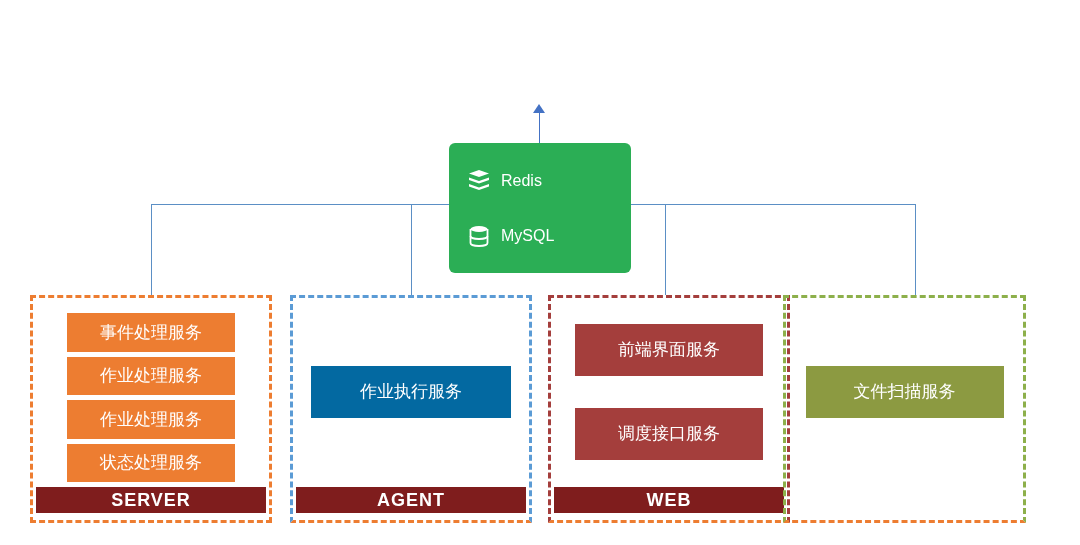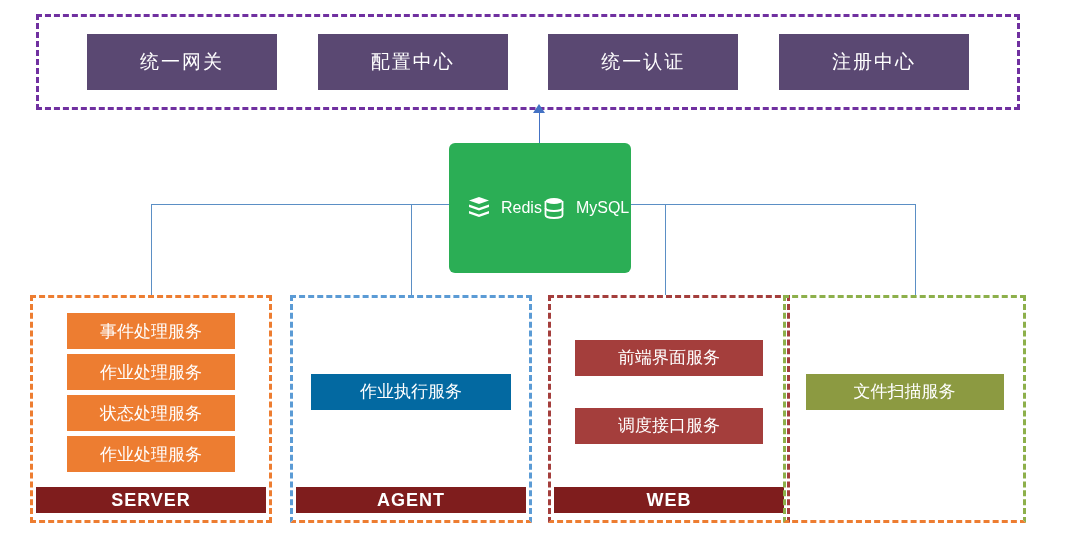--- a/index.html
+++ b/index.html
@@ -15,21 +15,21 @@
   .top-box{
     width:190px;height:56px;background:#5A4872;color:#ffffff;
     display:flex;align-items:center;justify-content:center;
     font-size:19px;letter-spacing:2px;
   }
 
   
   .mw-box{
     position:absolute;left:449px;top:143px;width:182px;height:130px;
     background:#2BAE55;border-radius:6px;box-sizing:border-box;
-    display:flex;flex-direction:row;justify-content:space-around;
+    display:flex;flex-direction:column;justify-content:space-around;
     padding:10px 8px 10px 18px;
   }
   .mw-row{display:flex;align-items:center;gap:10px;color:#ffffff;font-size:16px;}
   .mw-row svg{flex:0 0 auto;}
 
   
   .h-line,.v-line{position:absolute;background:transparent;}
   .h-line{border-top:1.5px solid #5B8FC5;height:0;}
   .v-line{border-left:1.5px solid #5B8FC5;width:0;}
   .arrow-line{position:absolute;border-left:1.5px solid #4472C4;width:0;}
@@ -52,45 +52,39 @@
   .services{
     position:absolute;left:3px;right:3px;top:3px;bottom:38px;
     display:flex;flex-direction:column;align-items:center;
   }
   .group-server .services{justify-content:flex-start;padding-top:12px;gap:5px;}
   .group-agent  .services{justify-content:center;}
   .group-web    .services{justify-content:center;gap:32px;}
   .group-extend .services{justify-content:center;}
 
   .svc{
-    height:36px;color:#ffffff;font-size:17px;
+    height:52px;color:#ffffff;font-size:17px;
     display:flex;align-items:center;justify-content:center;
   }
   .group-server .svc{width:168px;background:#ED7D31;}
   .group-agent  .svc{width:200px;background:#0369a1;}
   .group-web    .svc{width:188px;background:#A43E3C;}
   .group-extend .svc{width:198px;background:#8C9A41;}
 
   .band{
     position:absolute;left:3px;right:3px;bottom:7px;height:26px;
     background:#7f1d1d;color:#ffffff;font-size:18px;font-weight:600;
     letter-spacing:1px;display:flex;align-items:center;justify-content:center;
   }
 </style>
 </head>
 <body>
 
 <div class="canvas">
 
-  <div class="top-panel">
-    <div class="top-box">统一网关</div>
-    <div class="top-box">配置中心</div>
-    <div class="top-box">统一认证</div>
-    <div class="top-box">注册中心</div>
-  </div>
 
   <div class="arrow-head" style="left:533px;top:104px;"></div>
   <div class="arrow-line" style="left:539px;top:112px;height:31px;"></div>
 
   <div class="h-line" style="left:151px;top:204px;width:298px;"></div>
   <div class="h-line" style="left:631px;top:204px;width:284px;"></div>
   <div class="v-line" style="left:151px;top:204px;height:91px;"></div>
   <div class="v-line" style="left:411px;top:204px;height:91px;"></div>
   <div class="v-line" style="left:665px;top:204px;height:91px;"></div>
   <div class="v-line" style="left:915px;top:204px;height:91px;"></div>
@@ -111,22 +105,22 @@
         <path d="M3.5 12 C3.5 13.7 7.3 15 12 15 C16.7 15 20.5 13.7 20.5 12" fill="none" stroke="#ffffff" stroke-width="1.8"></path>
       </svg>
       <span>MySQL</span>
     </div>
   </div>
 
   <div class="group group-server">
     <div class="services">
       <div class="svc">事件处理服务</div>
       <div class="svc">作业处理服务</div>
+      <div class="svc">作业处理服务</div>
       <div class="svc">状态处理服务</div>
-      <div class="svc">作业处理服务</div>
     </div>
     <div class="band">SERVER</div>
   </div>
 
   <div class="group group-agent">
     <div class="services">
       <div class="svc">作业执行服务</div>
     </div>
     <div class="band">AGENT</div>
   </div>

